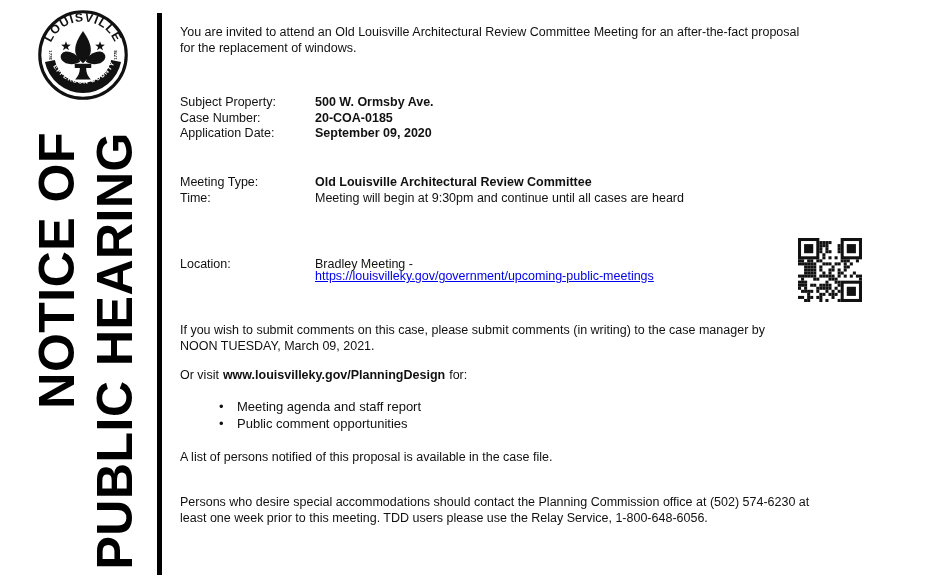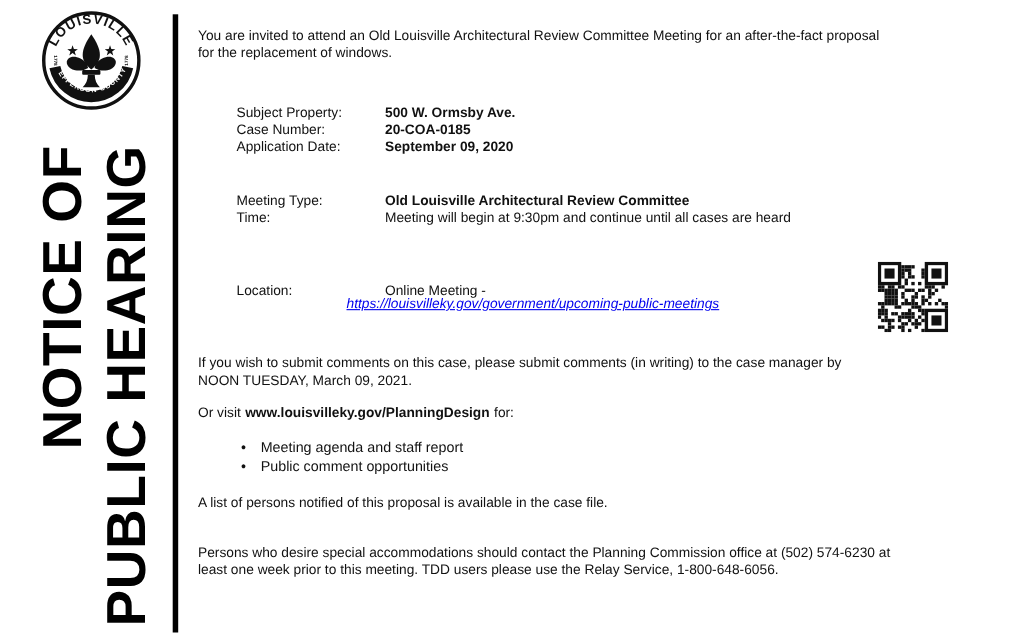--- a/index.html
+++ b/index.html
@@ -13,29 +13,29 @@
     position:absolute;left:28px;top:578px;width:446px;height:122px;
     transform:rotate(-90deg);transform-origin:0 0;
     text-align:right;font-weight:bold;font-size:50px;line-height:58px;
     letter-spacing:0.5px;color:#000;white-space:nowrap;
   }
   .divider{position:absolute;left:157px;top:13px;width:5px;height:562px;background:#000;}
   
   .para{position:absolute;left:180px;width:760px;font-size:12.5px;line-height:15.8px;white-space:pre-line;}
   .intro{top:25px;}
   .rows{position:absolute;left:180px;font-size:12.5px;line-height:15.7px;}
-  .rows .row{display:flex;margin-left:35px;}
+  .rows .row{display:flex;}
   .rows .lbl{width:135px;flex:0 0 135px;}
   .rows .val{white-space:nowrap;}
   .bold{font-weight:bold;}
   .case-rows{top:95px;}
   .meeting-rows{top:175px;}
   .location-row{top:257px;}
   .link-line{position:absolute;left:315px;top:269px;font-size:12.5px;}
-  .link-line a{color:#0000ee;text-decoration:underline;cursor:pointer;font-style:italic;}
+  .link-line a{color:#0000ee;text-decoration:underline;cursor:pointer;}
   .qr{position:absolute;left:798px;top:238px;width:64px;height:64px;}
   .comments{top:323px;}
   .visit-line{position:absolute;left:180px;top:368px;font-size:12.5px;}
   .visit-line .url{font-weight:bold;margin:12px 4px;}
   .bullet-list{position:absolute;left:180px;top:398px;margin:0;padding:0;list-style:none;font-size:13px;line-height:17.3px;}
   .bullet-list li{padding-left:57px;position:relative;}
   .bullet-list li::before{content:"\2022";position:absolute;left:39px;font-size:13px;}
   .case-file{top:450px;}
   .accommodations{top:495px;}
 </style>
@@ -104,21 +104,21 @@
     </div>
     <div class="row">
       <span class="lbl">Time:</span>
       <span class="val">Meeting will begin at 9:30pm and continue until all cases are heard</span>
     </div>
   </div>
 
   <div class="rows location-row">
     <div class="row">
       <span class="lbl">Location:</span>
-      <span class="val">Online Meeting -</span>
+      <span class="val">Bradley Meeting -</span>
     </div>
   </div>
   <div class="link-line">
     <a>https://louisvilleky.gov/government/upcoming-public-meetings</a>
   </div>
 
   <svg class="qr" viewBox="0 0 63 63">
       <rect x="21" y="3" width="3" height="3" fill="#111"></rect>
       <rect x="24" y="3" width="3" height="3" fill="#111"></rect>
       <rect x="27" y="3" width="3" height="3" fill="#111"></rect>

